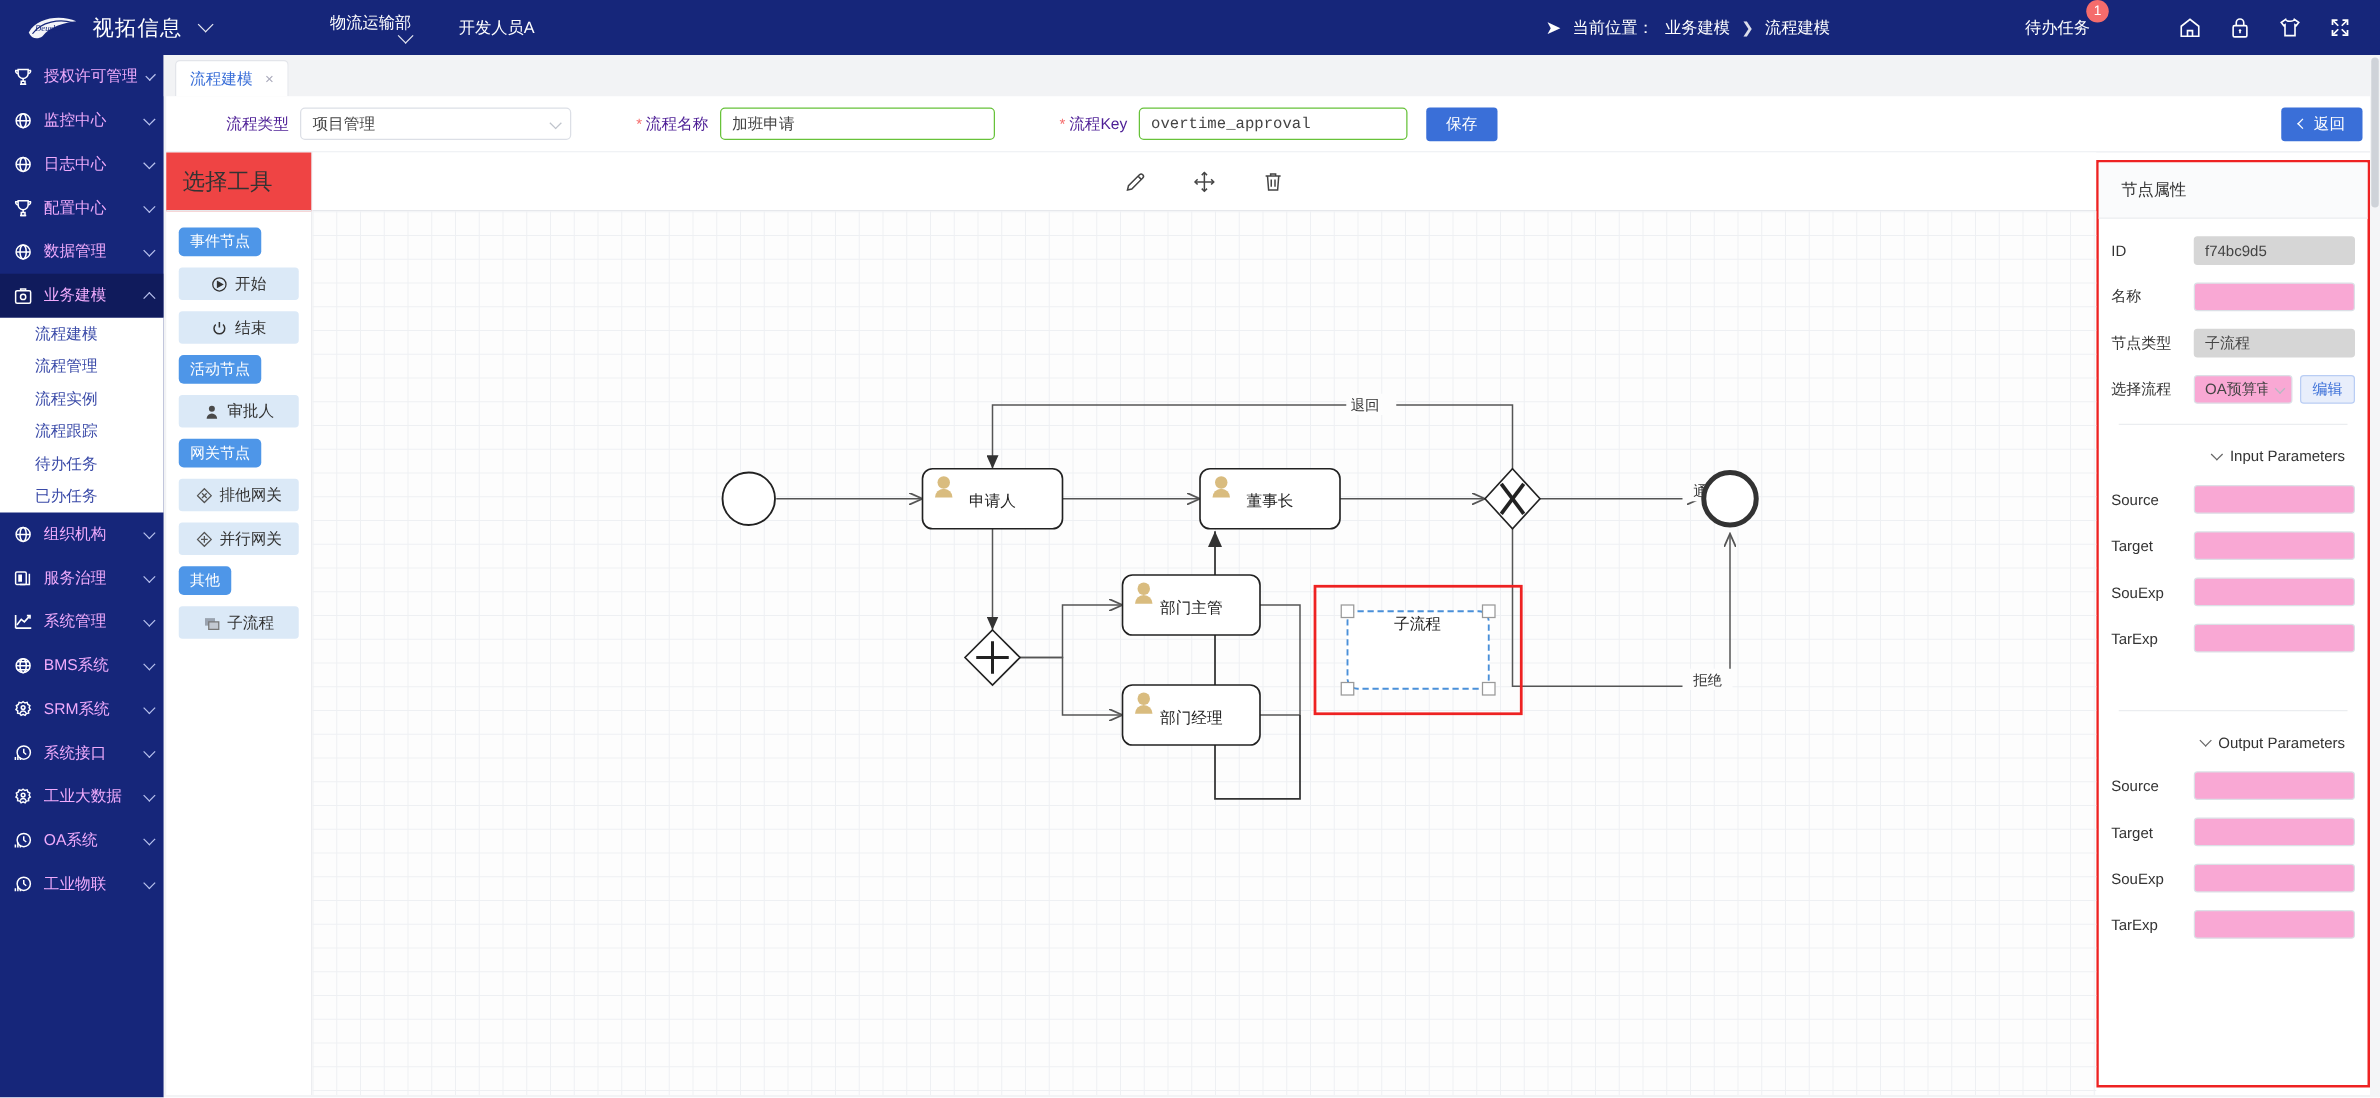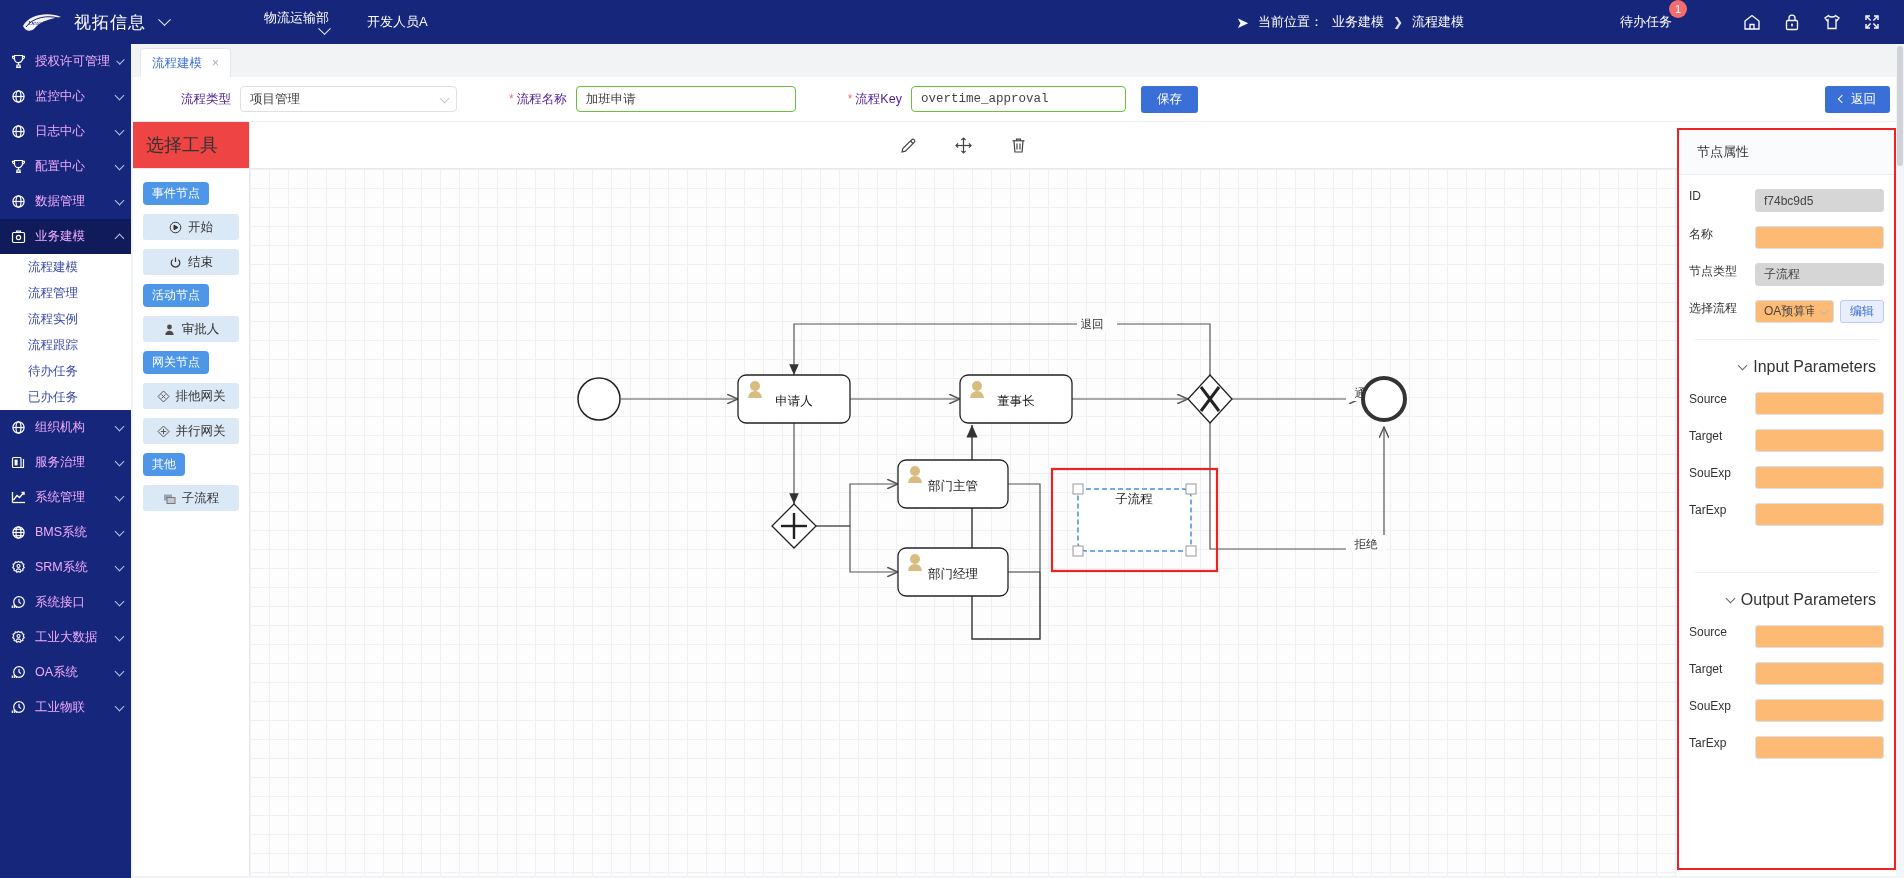--- a/index.html
+++ b/index.html
@@ -181,43 +181,43 @@
     margin: 6px 6px 6px 0;
   }
   .props-head {
     height: 45px; flex: 0 0 45px; display: flex; align-items: center;
     padding-left: 18px; font-size: 13px; color: #333;
     background: #fafbfc; border-bottom: 1px solid #ebedf0;
   }
   .props-body { flex: 1; overflow-y: auto; padding: 14px 10px 10px 10px; position: relative; }
   .props-body::-webkit-scrollbar { width: 6px; }
   .props-body::-webkit-scrollbar-thumb { background: #cfd3d9; border-radius: 3px; }
-  .prow { display: flex; margin-bottom: 14px; }
+  .prow { display: flex; align-items: center; margin-bottom: 14px; }
   .plabel { width: 66px; flex: 0 0 66px; font-size: 12px; color: #333; }
   .pfield {
     flex: 1; height: 23px; border: 1px solid #dcdfe6; border-radius: 3px;
     font-size: 12px; color: #444; padding: 0 8px; display: flex; align-items: center;
-    background: #fdba74; outline: none; font-family: inherit; min-width: 0;
+    background: #f9a8d4; outline: none; font-family: inherit; min-width: 0;
   }
   .pfield.readonly { background: #d6d6d6; border-color: #d6d6d6; }
   .psel { position: relative; flex: 1; min-width:0; }
   .psel .pfield { width: 100%; padding-right: 19px; }
   .psel-caret {
     position: absolute; right: 7px; top: 8px; width: 6px; height: 6px;
     border-right: 1.2px solid #b4b9c2; border-bottom: 1.2px solid #b4b9c2;
     transform: rotate(45deg); pointer-events:none;
   }
   .pbtn-edit {
     margin-left: 6px; height: 23px; background: #e8eefb; color: #3a6fd8;
     border: 1px solid #b9cdf4; border-radius: 3px; font-size: 12px;
     padding: 0 9px; cursor: pointer; font-family: inherit; white-space: nowrap;
   }
   .section-hd {
     display: flex; align-items: center; justify-content: flex-end; gap: 7px;
-    font-size: 16px; color: #333; margin: 18px 8px 16px 0;
+    font-size: 12px; color: #333; margin: 18px 8px 16px 0;
   }
   .sec-caret {
     width: 7px; height: 7px; border-right: 1.3px solid #666;
     border-bottom: 1.3px solid #666; transform: rotate(45deg); margin-bottom: 3px;
   }
   .divider { height: 1px; background: #ebedf0; margin: 16px 6px; }
   .spacer-lg { height: 16px; }
 
   
   .page-scroll {

